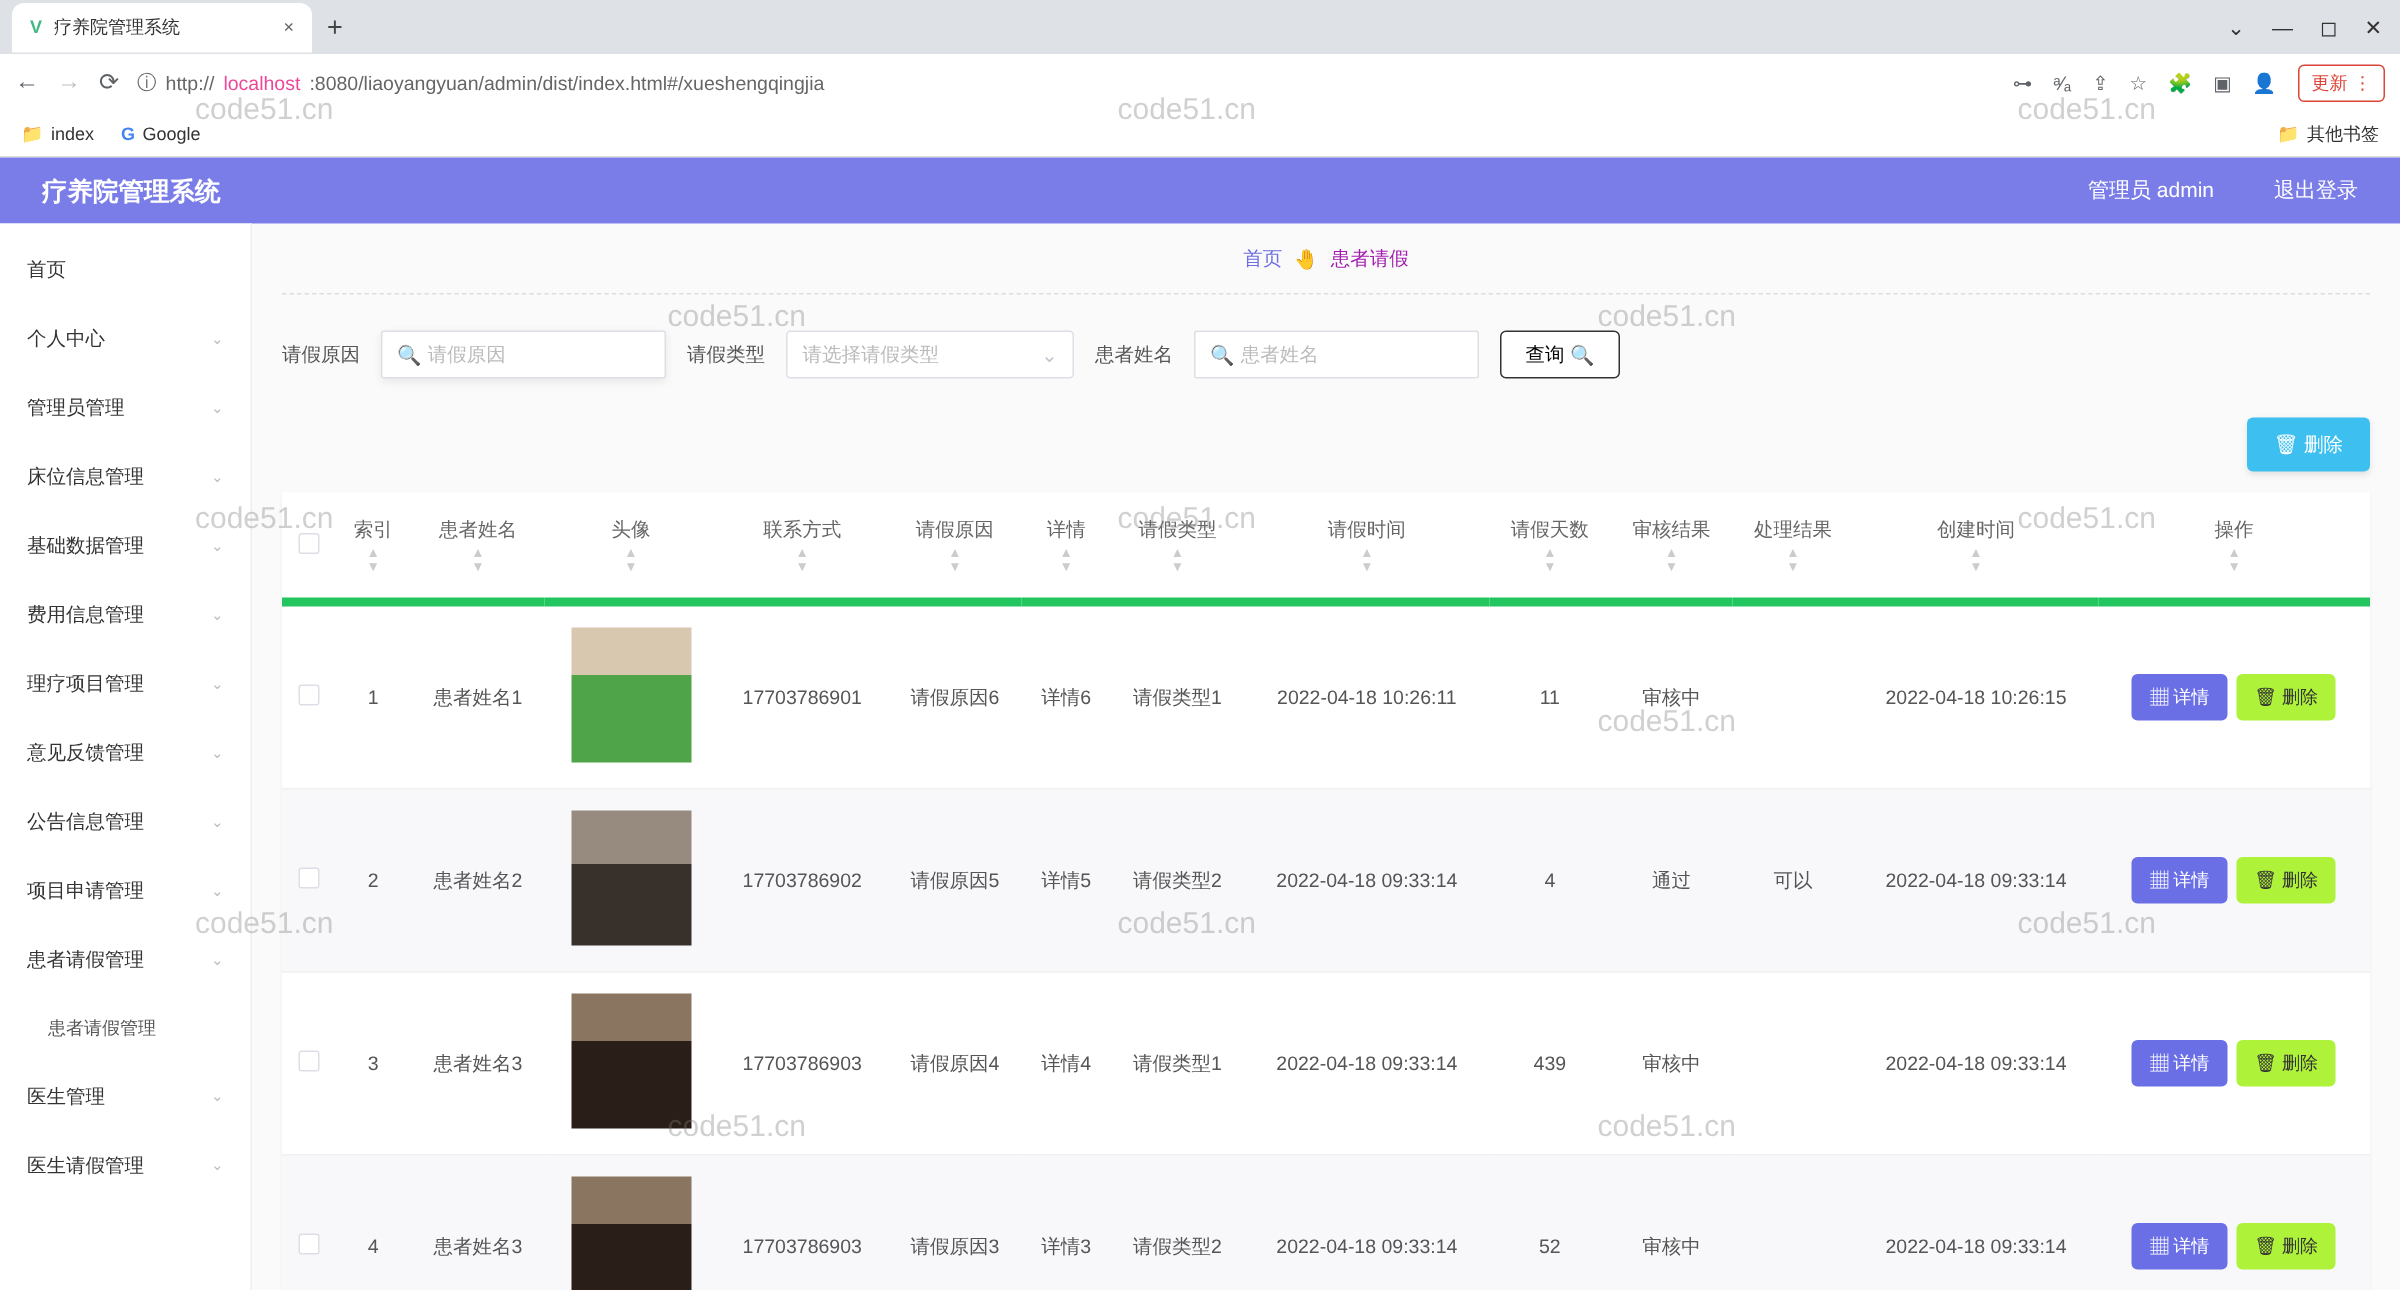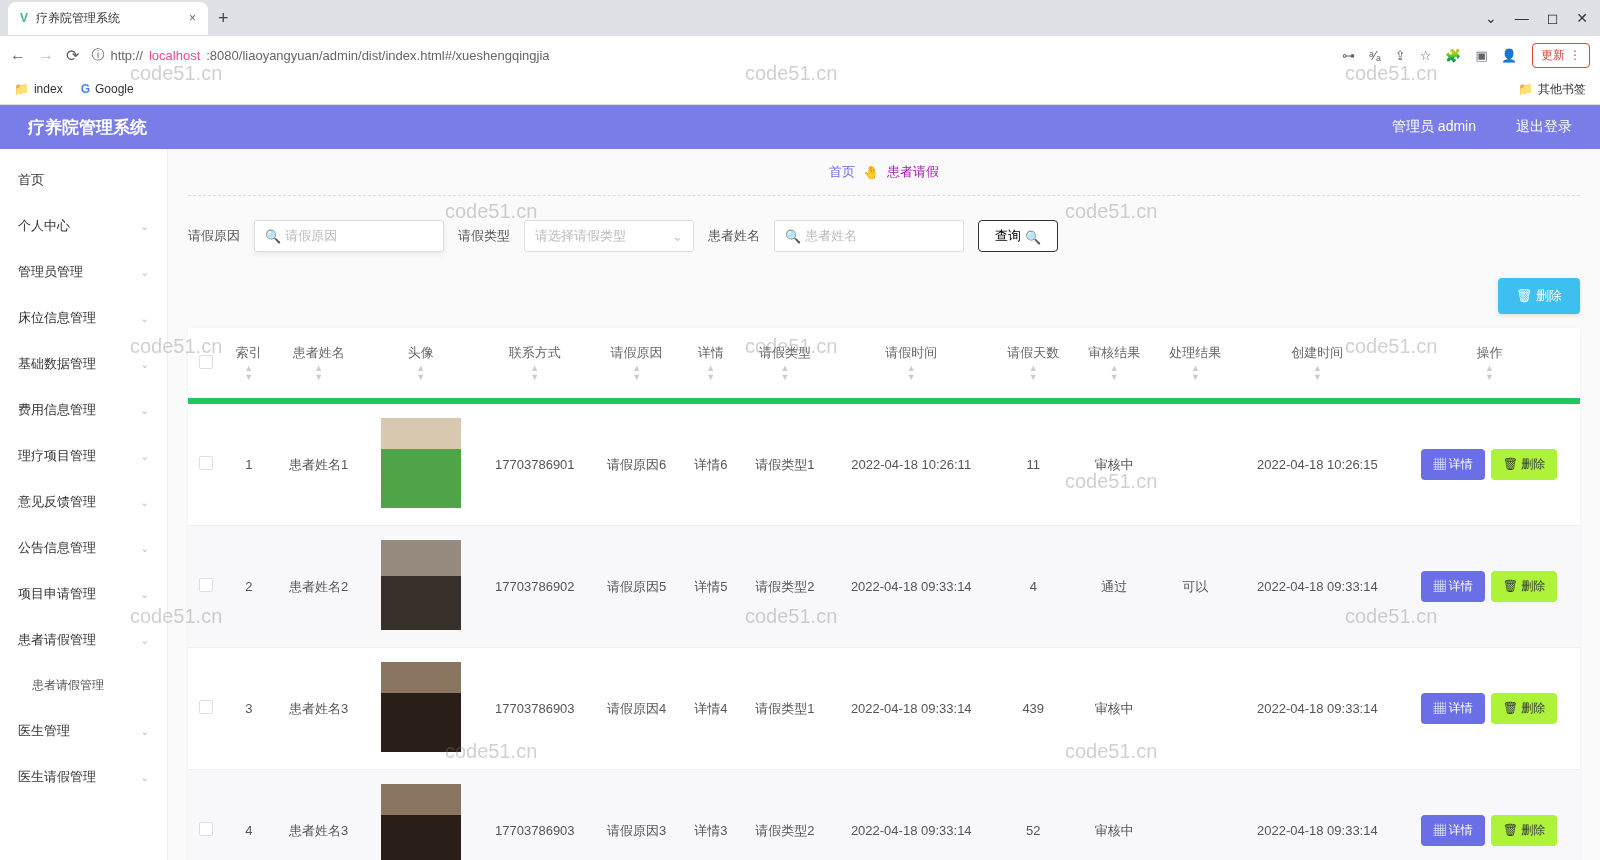--- a/index.html
+++ b/index.html
@@ -41,23 +41,23 @@
 
 .main { flex: 1; background: #fafafa; padding: 0 20px 20px 20px; overflow-y: auto; }
 .breadcrumb { display: flex; align-items: center; gap: 8px; padding: 14px 0; border-bottom: 1px dashed #ddd; font-size: 13px; justify-content: center; }
 .breadcrumb .home { color: #6b6ee0; cursor: pointer; }
 .breadcrumb .cur { color: #a21caf; }
 
 .search-row { display: flex; align-items: center; gap: 14px; padding: 24px 0 18px 0; }
 .s-label { font-size: 13px; color: #555; }
 .s-input { width: 190px; height: 32px; border: 1px solid #dcdfe6; border-radius: 2px; padding: 0 10px; color: #888; font-size: 13px; background: #fff; display: flex; align-items: center; gap: 4px; }
 .s-input.shadow { box-shadow: 0 2px 6px rgba(0,0,0,0.08); }
-.s-select { width: 170px; height: 32px; border: 1px solid #dcdfe6; border-radius: 3px; padding: 0 10px; color: #bbb; font-size: 13px; background: #fff; display: flex; align-items: center; }
+.s-select { width: 192px; height: 32px; border: 1px solid #dcdfe6; border-radius: 3px; padding: 0 10px; color: #bbb; font-size: 13px; background: #fff; display: flex; align-items: center; }
 .s-select .arr { margin-left: auto; color: #c0c4cc; }
-.btn-query { border: 1px solid #333; background: #fff; padding: 6px 16px; border-radius: 4px; cursor: pointer; font-size: 13px; display: flex; align-items: flex-end; gap: 4px; }
+.btn-query { border: 1px solid #333; background: #fff; padding: 6px 16px; border-radius: 4px; cursor: pointer; font-size: 13px; display: flex; align-items: center; gap: 4px; }
 
 .top-actions { display: flex; justify-content: flex-end; padding: 8px 0 14px 0; }
 .btn-del-top { background: #3dbff0; color: #fff; border: none; padding: 9px 18px; border-radius: 4px; cursor: pointer; font-size: 13px; box-shadow: 0 2px 4px rgba(0,0,0,0.1); }
 
 
 .tbl { width: 100%; border-collapse: collapse; background: #fff; box-shadow: 0 1px 3px rgba(0,0,0,0.05); }
 .tbl th { background: #fff; padding: 16px 8px; font-size: 13px; font-weight: normal; color: #666; border-bottom: 6px solid #22c55e; text-align: center; }
 .tbl th .sort { display: block; color: #ccc; font-size: 9px; line-height: 1; margin-top: 2px; }
 .tbl td { padding: 14px 8px; text-align: center; font-size: 13px; color: #555; border-bottom: 1px solid #f0f0f0; }
 .tbl tr.alt { background: #f8f8fb; }

